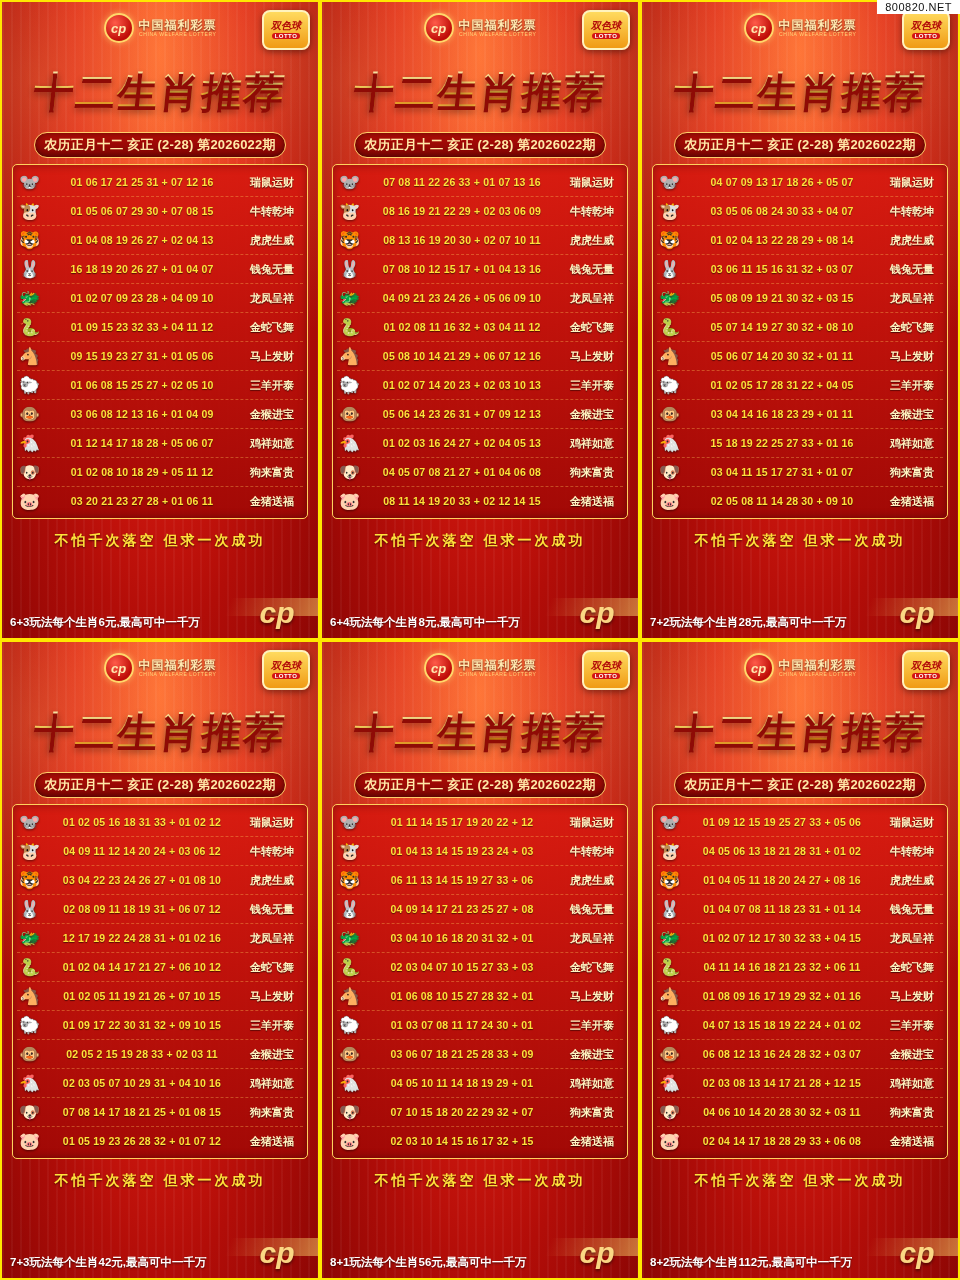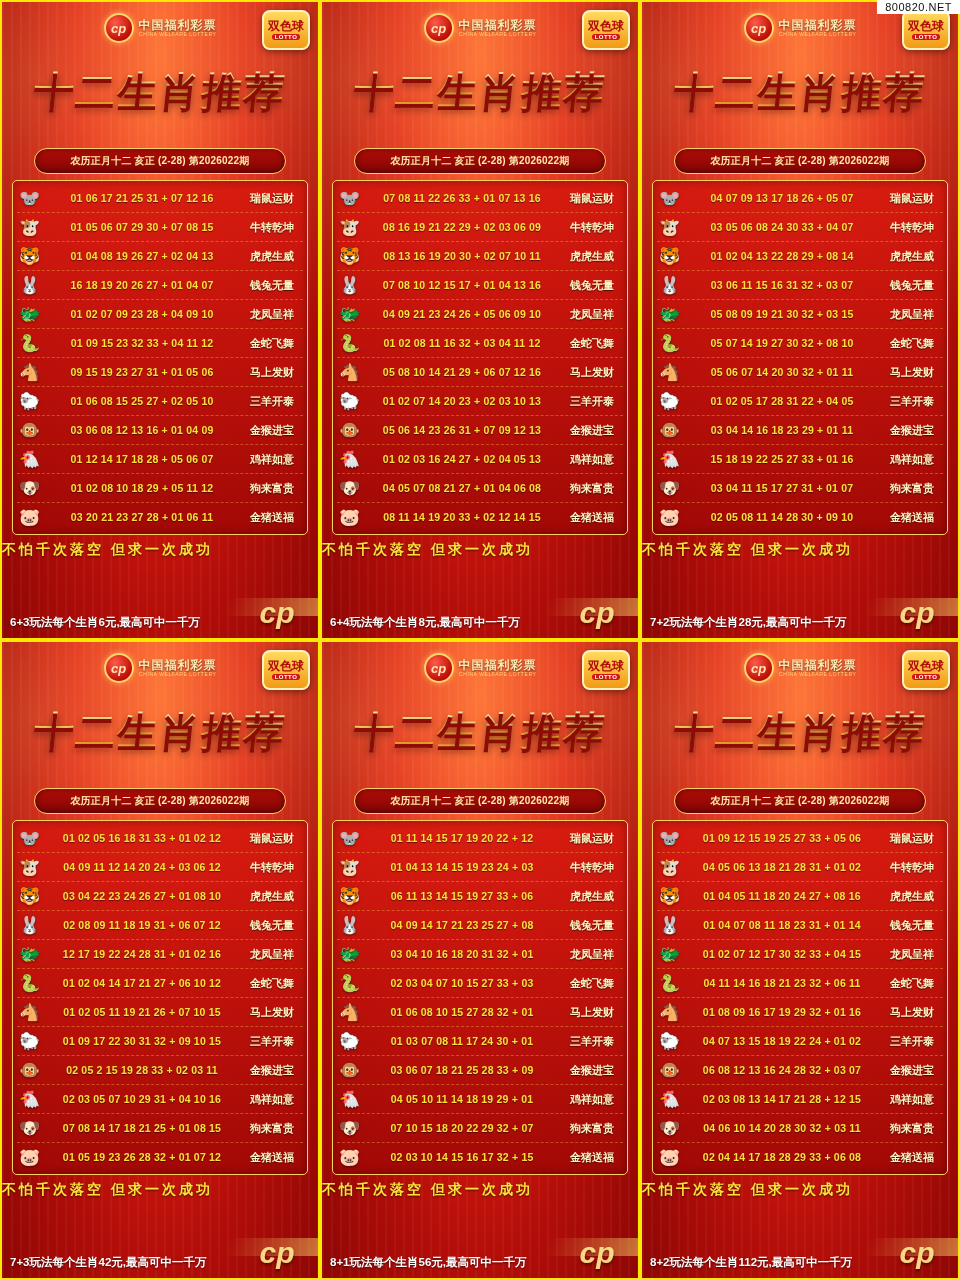--- a/index.html
+++ b/index.html
@@ -26,52 +26,52 @@
     border:2px solid #ffd86a;display:flex;align-items:center;justify-content:center;
     font-size:13px;color:#ffe9b0;font-weight:bold;font-style:italic;box-shadow:0 0 6px rgba(255,220,120,.6);}
   .brand-txt{line-height:1.05;text-align:right;}
   .brand-cn{color:#ffe9b0;font-size:12px;font-weight:bold;letter-spacing:1px;
     text-shadow:0 1px 2px rgba(0,0,0,.6);}
   .brand-en{color:#ffd37a;font-size:5px;letter-spacing:.6px;}
   .dlt-badge{position:absolute;right:8px;top:8px;width:44px;height:36px;border-radius:8px;
     background:linear-gradient(180deg,#ffda5e,#f09b15);border:2px solid #fff3bd;
     display:flex;flex-direction:column;align-items:center;justify-content:center;
     box-shadow:0 2px 6px rgba(0,0,0,.4);}
-  .dlt-badge .b1{font-size:12px;color:#b2090a;font-weight:bold;line-height:1;}
+  .dlt-badge .b1{font-size:10px;color:#b2090a;font-weight:bold;line-height:1;font-style:italic;}
   .dlt-badge .b2{font-size:6px;color:#fff;background:#d31414;border-radius:3px;padding:0 3px;margin-top:2px;
     font-weight:bold;letter-spacing:.5px;}
   
   .title-wrap{position:relative;height:74px;display:flex;align-items:center;justify-content:center;z-index:3;}
   .title{font-size:40px;font-weight:bold;letter-spacing:2px;
     font-family:"DejaVu Sans","Liberation Sans",sans-serif;
     background:linear-gradient(180deg,#fff6c6 0%,#ffd košt 0%,#ffd357 45%,#f7a812 62%,#ffe79a 100%);
     background:linear-gradient(180deg,#fff8d0 0%,#ffd357 45%,#f09a10 64%,#ffeaa0 100%);
     -webkit-background-clip:text;background-clip:text;color:transparent;
     text-shadow:0 2px 0 #8f0b06, 0 4px 7px rgba(0,0,0,.45);transform:skewX(-6deg);}
   
-  .period{position:relative;z-index:3;margin:20px auto 6px;width:250px;height:24px;border-radius:13px;
+  .period{position:relative;z-index:3;margin:4px auto 6px;width:250px;height:24px;border-radius:13px;
     background:linear-gradient(180deg,#b50d07,#7e0503);border:1px solid #ffcf6a;
     display:flex;align-items:center;justify-content:center;
-    color:#ffe9a8;font-size:10px;font-weight:bold;letter-spacing:.2px;
+    color:#ffe9a8;font-size:13px;font-weight:bold;letter-spacing:.2px;
     box-shadow:inset 0 0 6px rgba(0,0,0,.5);}
   
   .panel{position:relative;z-index:3;margin:0 10px;border:1px solid #ffd15c;border-radius:5px;
     background:linear-gradient(180deg, rgba(215,25,15,.92), rgba(160,8,5,.92));
     padding:3px 4px;box-shadow:0 0 10px rgba(0,0,0,.35) inset;}
   .row{display:flex;align-items:center;height:28px;border-bottom:1px dashed rgba(255,200,90,.35);}
   .row:last-child{border-bottom:none;}
   .zodiac{width:26px;height:24px;display:flex;align-items:center;justify-content:center;font-size:17px;
     filter:drop-shadow(0 1px 1px rgba(0,0,0,.5));}
   .nums{flex:1;color:#ffe23a;font-size:10.5px;font-weight:bold;letter-spacing:.2px;
     font-family:"Liberation Sans",sans-serif;text-align:center;white-space:nowrap;
     text-shadow:0 1px 1px rgba(0,0,0,.55);}
   .lucky{width:62px;text-align:center;color:#fff2c0;font-size:11px;font-weight:bold;
     text-shadow:0 1px 1px rgba(0,0,0,.6);}
   
-  .foot{position:relative;z-index:3;height:30px;display:flex;align-items:center;justify-content:flex-start;}
+  .foot{position:relative;z-index:3;margin-top:7px;height:30px;display:flex;align-items:center;justify-content:center;}
   .foot-txt{color:#ffe23a;font-size:14px;font-weight:bold;letter-spacing:3px;
     text-shadow:0 1px 2px rgba(0,0,0,.6);}
   .note{position:absolute;left:8px;bottom:8px;z-index:4;color:#fff;font-size:11.5px;font-weight:bold;
     text-shadow:0 1px 2px rgba(0,0,0,.6);text-align:center;}
   .corner-logo{position:absolute;right:4px;bottom:2px;z-index:4;width:74px;height:46px;
     display:flex;align-items:center;justify-content:center;opacity:.95;}
   .corner-logo .cl{font-size:30px;font-weight:bold;font-style:italic;color:#ffe08a;
     text-shadow:0 2px 3px rgba(0,0,0,.5);}
   .ribbon{position:absolute;right:-6px;bottom:22px;width:96px;height:18px;z-index:3;
     background:linear-gradient(90deg, rgba(255,214,100,0), #ffd86a);transform:skewX(-20deg);opacity:.55;}

